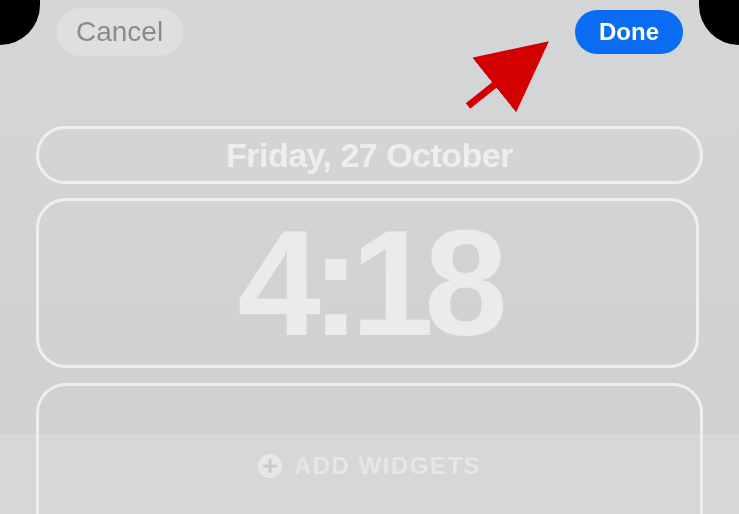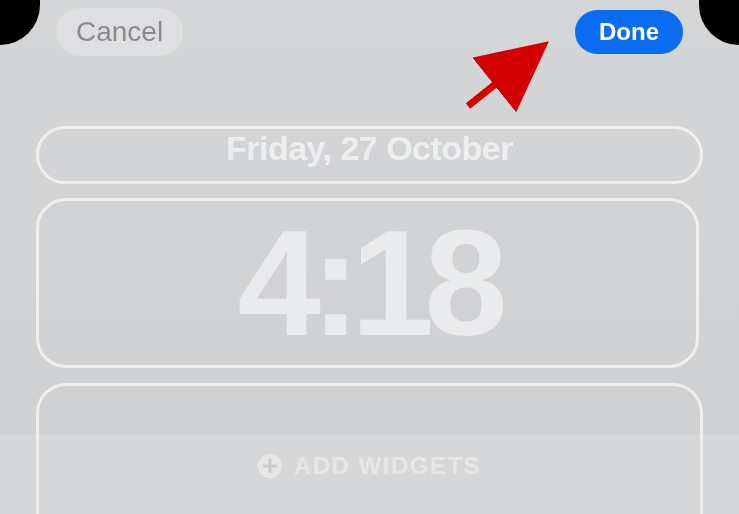--- a/index.html
+++ b/index.html
@@ -81,21 +81,21 @@
     
     .date-panel {
       position: absolute;
       top: 126px;
       left: 36px;
       right: 36px;
       height: 58px;
       border: 3px solid #efefef;
       border-radius: 30px;
       display: flex;
-      align-items: flex-start;
+      align-items: center;
       justify-content: center;
       cursor: pointer;
     }
     
     .date-text {
       color: #edeeef;
       font-size: 34px;
       font-weight: 600;
       letter-spacing: -0.5px;
     }

